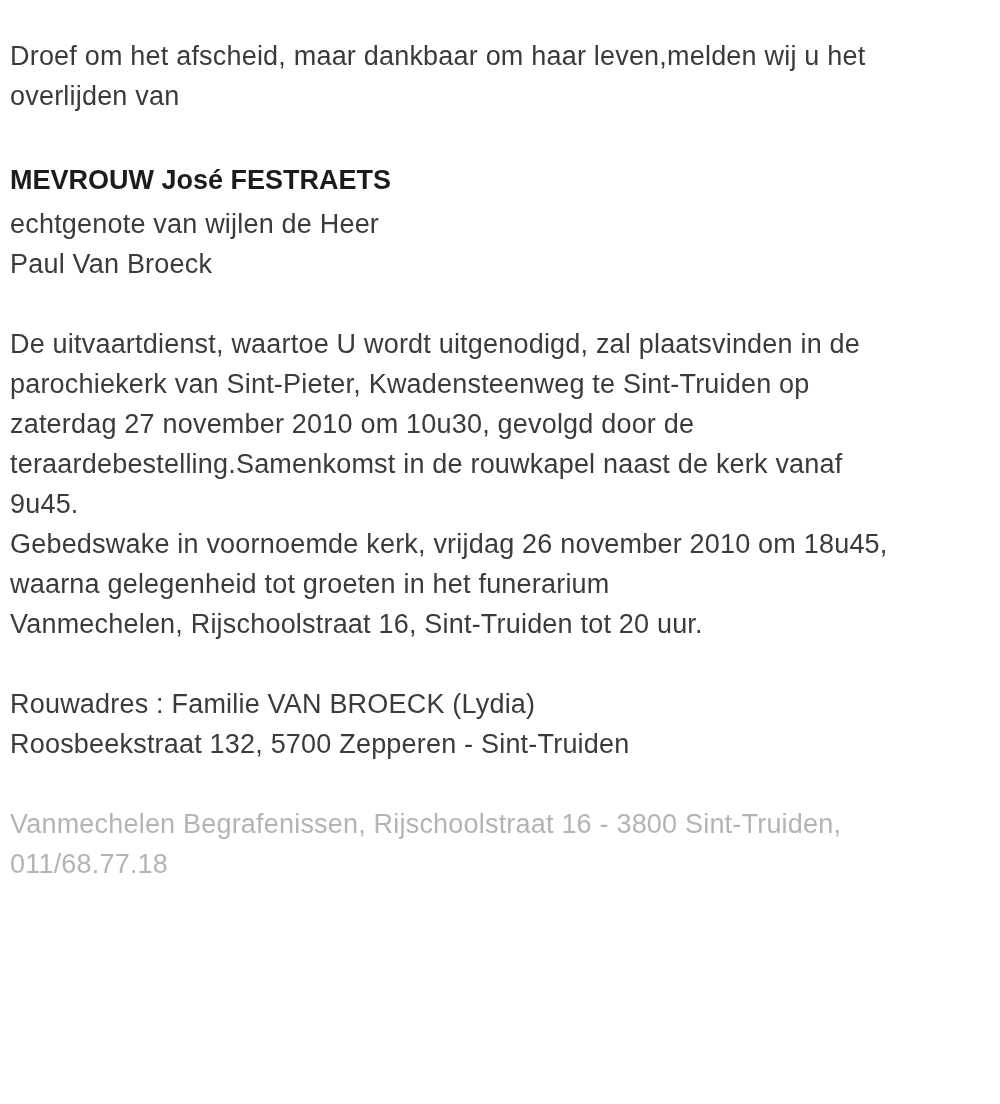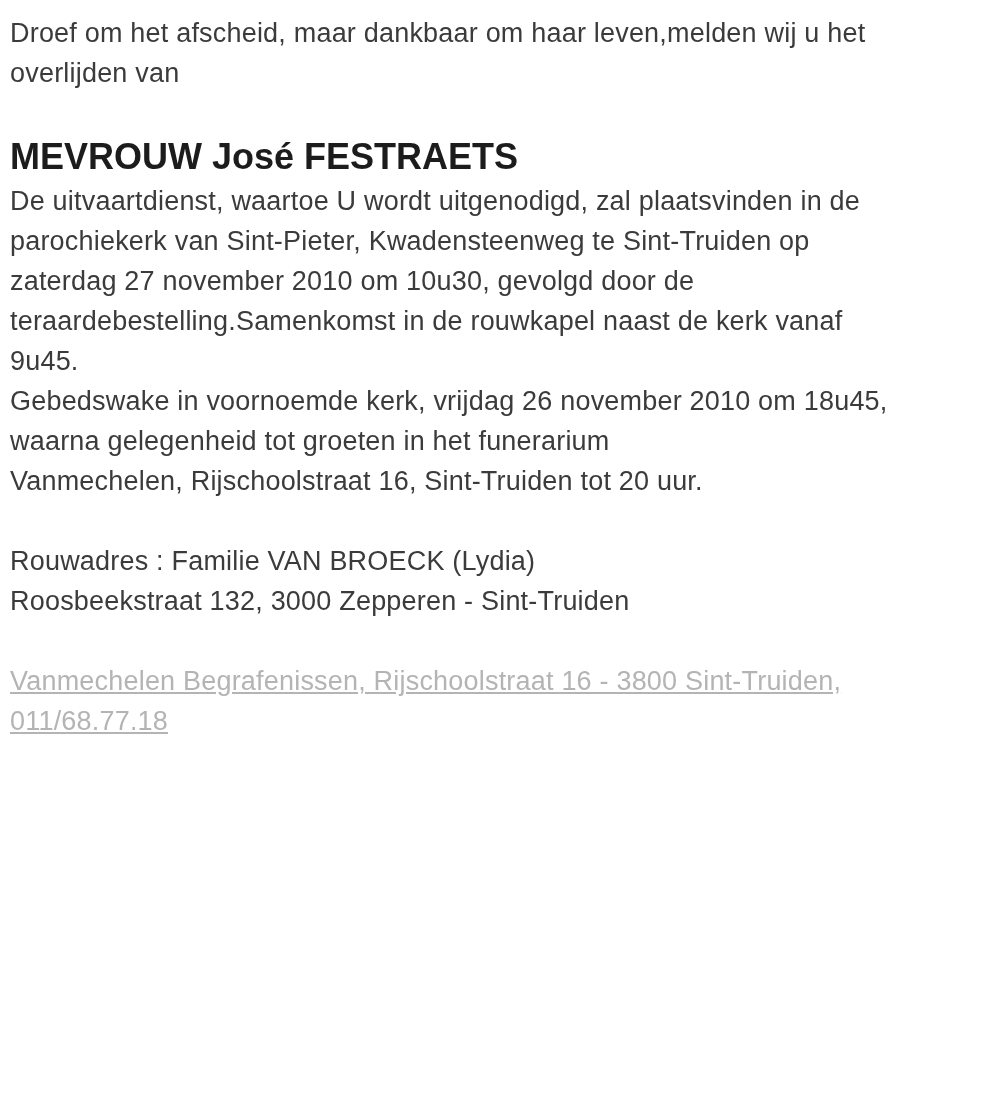--- a/index.html
+++ b/index.html
@@ -11,60 +11,62 @@
     overflow: hidden;
     font-family: "Liberation Sans", "DejaVu Sans", sans-serif;
   }
   .notice {
     padding: 13px 33px 0 10px;
     color: var(--body-text-color, #3b3b3b);
     font-size: 27px;
     line-height: 40px;
     font-weight: 400;
     letter-spacing: 0.2px;
+    margin-top: 23px;
   }
   .para {
     white-space: pre-line;   
     margin: 0 0 40px 0;      
   }
   .title {
-    font-size: 36px;
+    font-size: 27px;
     line-height: 48px;
     font-weight: 700;
     letter-spacing: 0px;
     color: var(--heading-text-color, #1c1c1c);
     white-space: pre-line;
     margin: 0;
   }
   .footer-muted {
     white-space: pre-line;
     color: var(--muted-text-color, #b4b4b4);
     margin: 0;
-    text-decoration: underline;
   }
 </style>
 </head>
 <body>
 
 <main class="notice">
   <p class="para">Droef om het afscheid, maar dankbaar om haar leven,melden wij u het
 overlijden van</p>
 
   <h1 class="title">MEVROUW José FESTRAETS</h1>
 
+  <p class="para">echtgenote van wijlen de Heer
+Paul Van Broeck</p>
 
 
   <p class="para">De uitvaartdienst, waartoe U wordt uitgenodigd, zal plaatsvinden in de
 parochiekerk van Sint-Pieter, Kwadensteenweg te Sint-Truiden op
 zaterdag 27 november 2010 om 10u30, gevolgd door de
 teraardebestelling.Samenkomst in de rouwkapel naast de kerk vanaf
 9u45.
 Gebedswake in voornoemde kerk, vrijdag 26 november 2010 om 18u45,
 waarna gelegenheid tot groeten in het funerarium
 Vanmechelen, Rijschoolstraat 16, Sint-Truiden tot 20 uur.</p>
 
   <p class="para">Rouwadres : Familie VAN BROECK (Lydia)
-Roosbeekstraat 132, 3000 Zepperen - Sint-Truiden</p>
+Roosbeekstraat 132, 5700 Zepperen - Sint-Truiden</p>
 
 
   <footer class="footer-muted">Vanmechelen Begrafenissen, Rijschoolstraat 16 - 3800 Sint-Truiden,
 011/68.77.18</footer>
 </main>
 
 </body></html>

